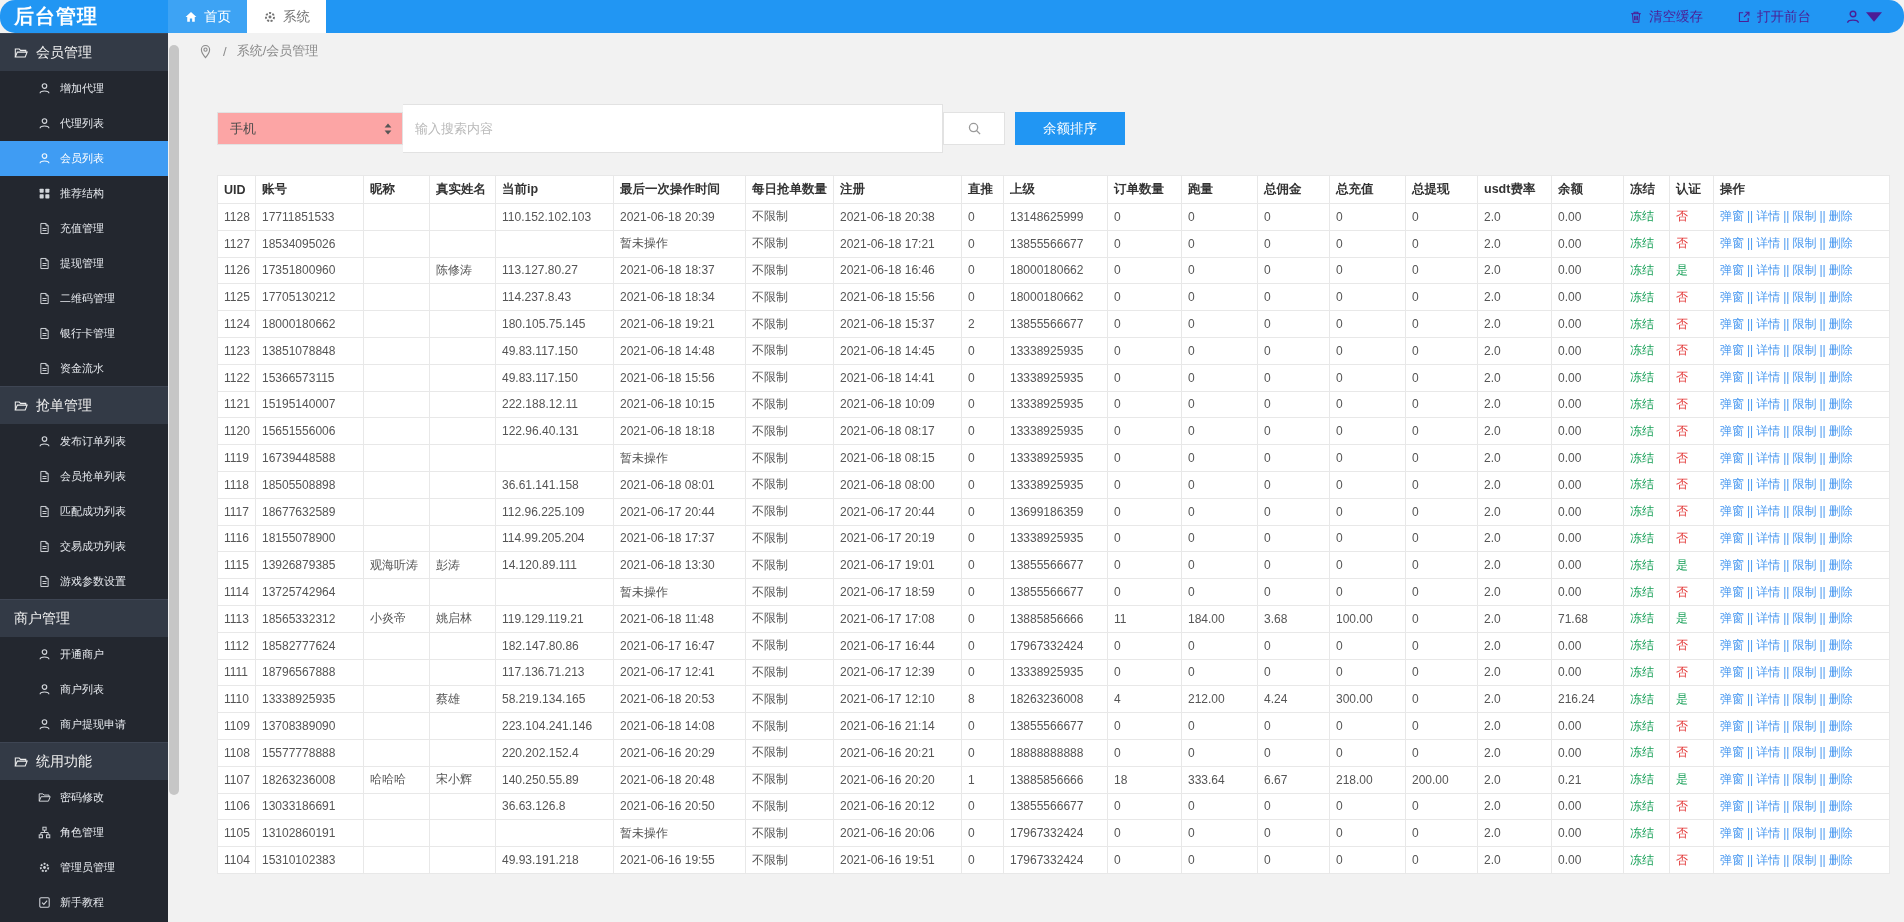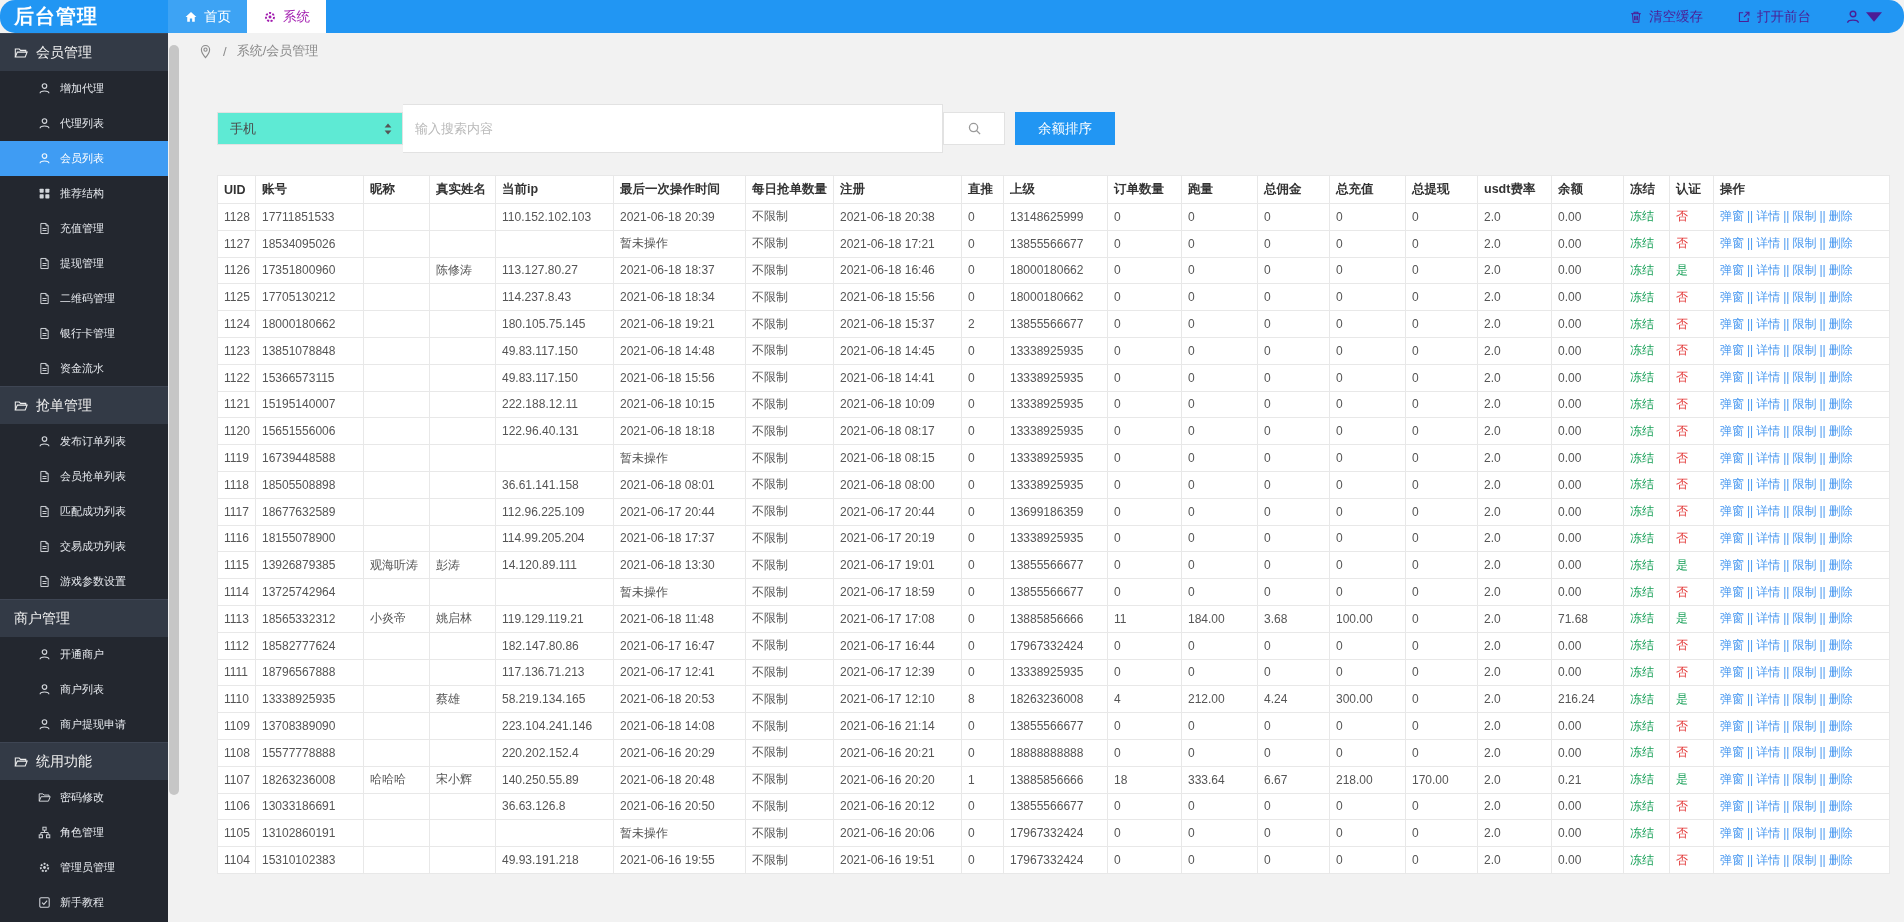--- a/index.html
+++ b/index.html
@@ -12,21 +12,21 @@
        font-family:"Liberation Sans","DejaVu Sans",sans-serif;}
   .icon{display:inline-flex;align-items:center;justify-content:center;}
   .icon svg{width:14px;height:14px;display:block;}
 
   
   .topbar{position:absolute;top:0;left:0;right:0;height:33px;background:var(--accent);display:flex;align-items:stretch;z-index:5;border-radius:15px;}
   .logo{width:168px;color:var(--topbar-text);font-size:20px;font-weight:bold;line-height:33px;padding-left:14px;letter-spacing:1px;}
   .tabs{display:flex;align-items:stretch;}
   .tab{display:flex;align-items:center;gap:6px;padding:0 16px;color:#fff;font-size:13.5px;cursor:pointer;}
   .tab.home{background:rgba(255,255,255,.13);justify-content:center;}
-  .tab.active{background:#fff;color:#a21caf;}
+  .tab.active{background:#fff;color:#737373;}
   .topbar-right{margin-left:auto;display:flex;align-items:center;gap:34px;padding-right:22px;color:#4c1d95;font-size:13.5px;}
   .topbar-right .tb-act{display:flex;align-items:center;gap:6px;cursor:pointer;}
   .usermenu{display:flex;align-items:center;gap:5px;cursor:pointer;}
   .usermenu .icon svg{width:16px;height:16px;}
   .caret svg{width:9px;height:6px;}
 
   
   .sidebar{position:absolute;top:33px;left:0;bottom:0;width:196px;background:var(--sidebar-bg);overflow:hidden;}
   .sb-group{height:38px;display:flex;align-items:center;gap:8px;padding:0 10px 0 14px;background:var(--sidebar-group-bg);
             color:#f0f0f0;font-size:14px;border-top:1px solid #3e4553;cursor:pointer;}
@@ -40,29 +40,29 @@
   
   .vscroll{position:absolute;top:33px;left:168px;bottom:0;width:12px;background:#f1f1f1;}
   .vscroll .thumb{position:absolute;top:12px;left:1px;width:10px;height:750px;background:#c6c6c6;border-radius:5px;cursor:pointer;}
 
   
   .content{position:absolute;left:180px;top:33px;right:0;bottom:0;background:var(--page-bg);overflow:hidden;}
   .breadcrumb{height:36px;display:flex;align-items:center;gap:10px;padding-left:18px;color:#8b8b8b;font-size:13px;}
   .breadcrumb .icon svg{width:15px;height:15px;}
 
   .toolbar{margin:43px 0 0 37px;display:flex;align-items:center;height:33px;}
-  .field-select{width:186px;height:33px;background:#5eead4;border:1px solid #e2e2e2;display:flex;align-items:center;
+  .field-select{width:186px;height:33px;background:#fca5a5;border:1px solid #e2e2e2;display:flex;align-items:center;
                 padding:0 10px 0 12px;font-size:13px;color:#4a4a4a;cursor:pointer;}
   .field-select .sorticon{margin-left:auto;color:#555;}
   .field-select .sorticon svg{width:8px;height:12px;}
   .search-input{width:540px;height:49px;border:1px solid #e2e2e2;border-left:none;padding:0 12px;font-size:13px;color:#333;outline:none;}
   .search-input::placeholder{color:#b9b9b9;}
   .search-btn{width:62px;height:33px;background:#fff;border:1px solid #e2e2e2;display:flex;align-items:center;justify-content:center;color:#9a9a9a;cursor:pointer;}
   .search-btn svg{width:15px;height:15px;}
-  .sort-btn{margin-left:10px;width:100px;height:33px;background:var(--accent);color:#fff;font-size:13.5px;
+  .sort-btn{margin-left:10px;width:110px;height:33px;background:var(--accent);color:#fff;font-size:13.5px;
             display:flex;align-items:center;justify-content:center;cursor:pointer;border:none;}
 
   .tablewrap{margin:30px 15px 0 37px;}
   table{border-collapse:collapse;table-layout:fixed;width:1672px;background:#fff;font-size:12px;color:#555;}
   th,td{border:1px solid var(--border);padding:0 6px;text-align:left;white-space:nowrap;overflow:hidden;}
   th{height:28px;font-weight:bold;color:#333;font-size:12.5px;}
   td{height:26.8px;}
   .txt-green{color:var(--green);}
   .txt-red{color:var(--red);}
   .freeze-link{color:var(--green);cursor:pointer;}
@@ -949,21 +949,21 @@
             <td>140.250.55.89</td>
             <td>2021-06-18 20:48</td>
             <td>不限制</td>
             <td>2021-06-16 20:20</td>
             <td>1</td>
             <td>13885856666</td>
             <td>18</td>
             <td>333.64</td>
             <td>6.67</td>
             <td>218.00</td>
-            <td>170.00</td>
+            <td>200.00</td>
             <td>2.0</td>
             <td>0.21</td>
             <td><span class="freeze-link">冻结</span></td>
             <td><span class="txt-green">是</span></td>
             <td class="op"><a>弹窗</a><span class="sep">||</span><a>详情</a><span class="sep">||</span><a>限制</a><span class="sep">||</span><a>删除</a></td>
           </tr>
           <tr>
             <td>1106</td>
             <td>13033186691</td>
             <td></td>

